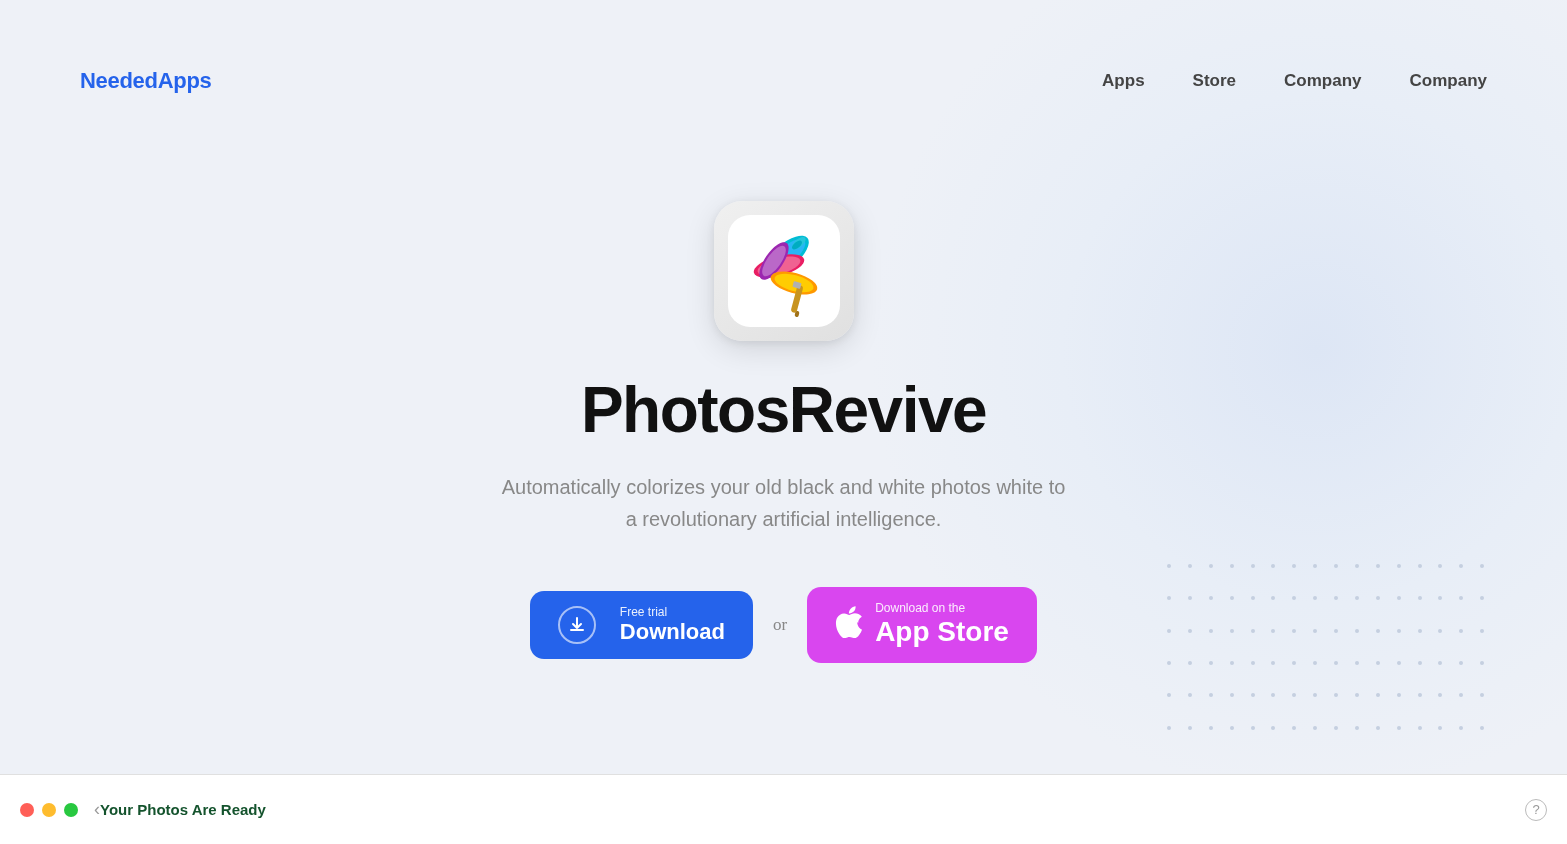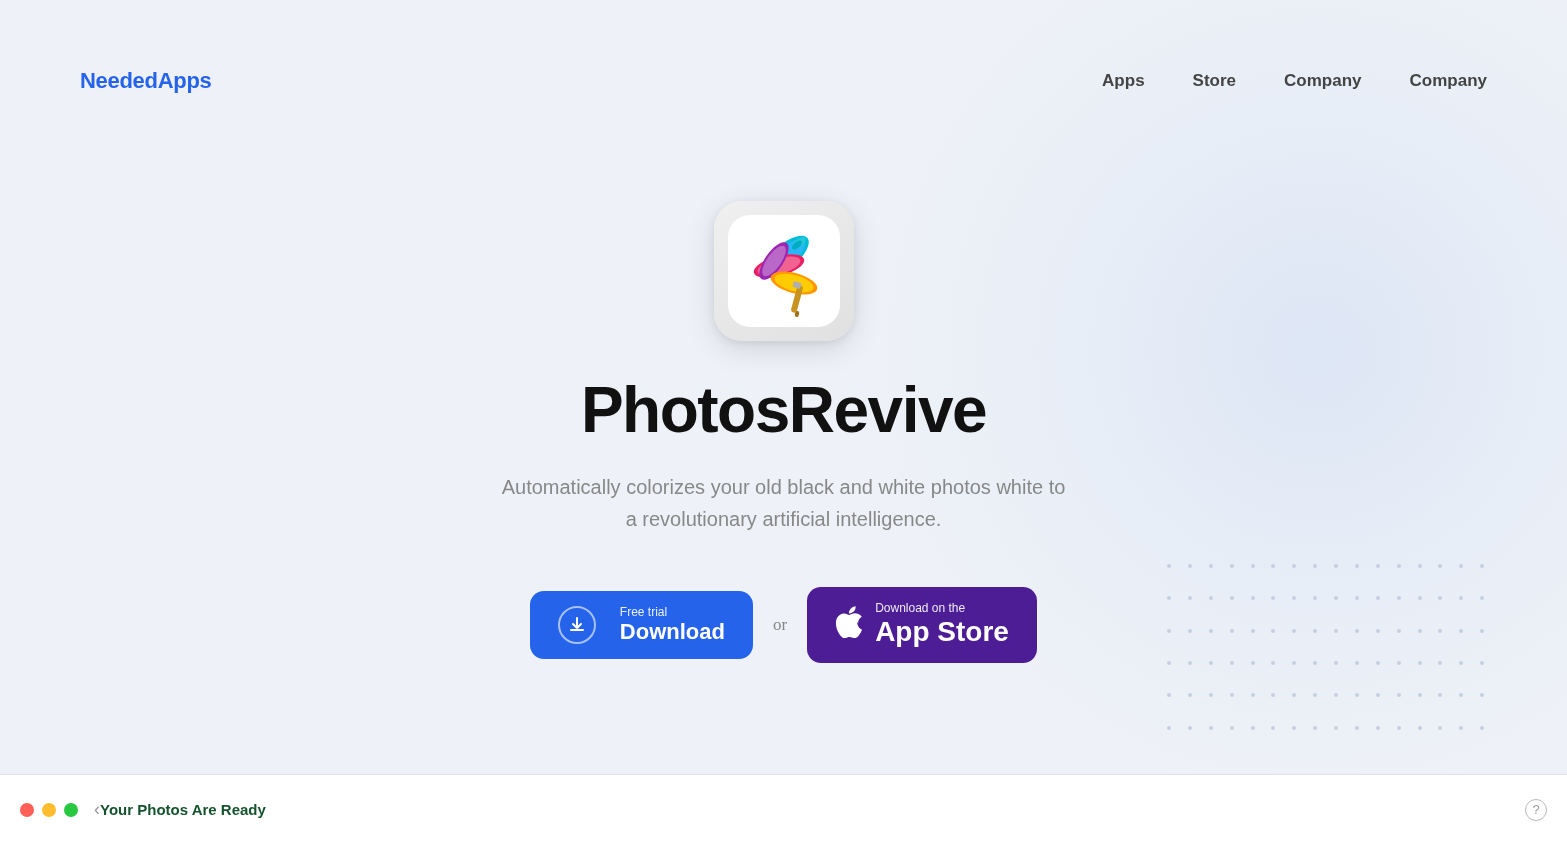--- a/index.html
+++ b/index.html
@@ -188,21 +188,21 @@
       font-size: 17px;
       color: #888;
       font-weight: 400;
       font-family: Liberation Serif, serif;
     }
 
     .btn-app-store {
       display: flex;
       align-items: center;
       gap: 12px;
-      background: #4c1d95;
+      background: #d946ef;
       color: white;
       border: none;
       border-radius: 14px;
       padding: 14px 28px;
       cursor: pointer;
       text-decoration: none;
       min-width: 230px;
     }
 
     .btn-app-store-icon {

